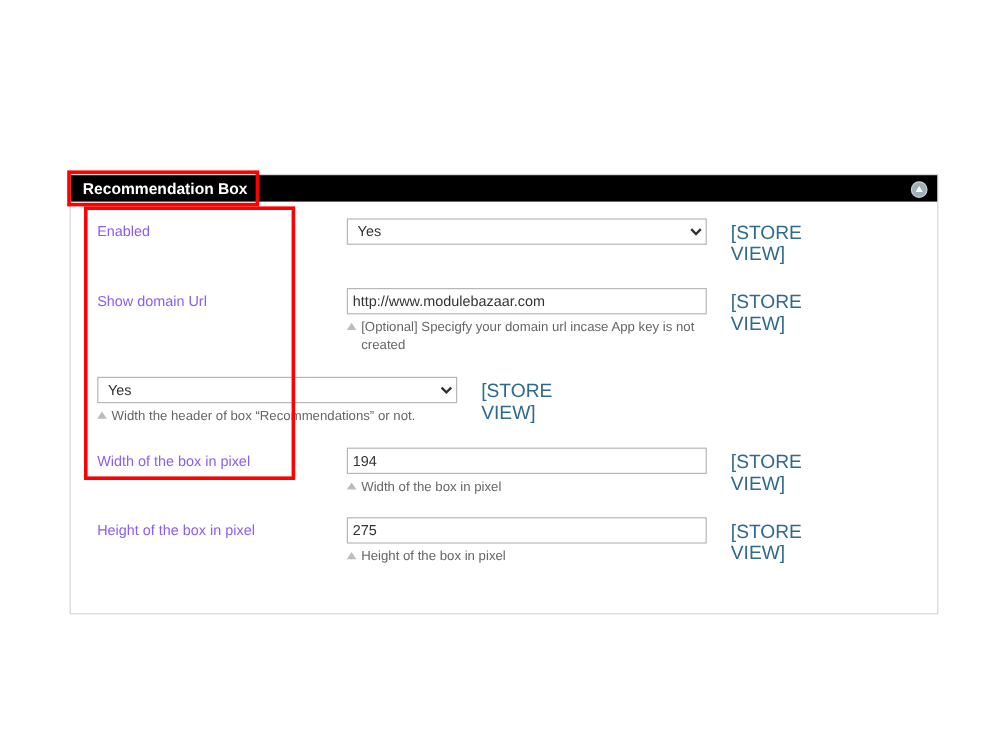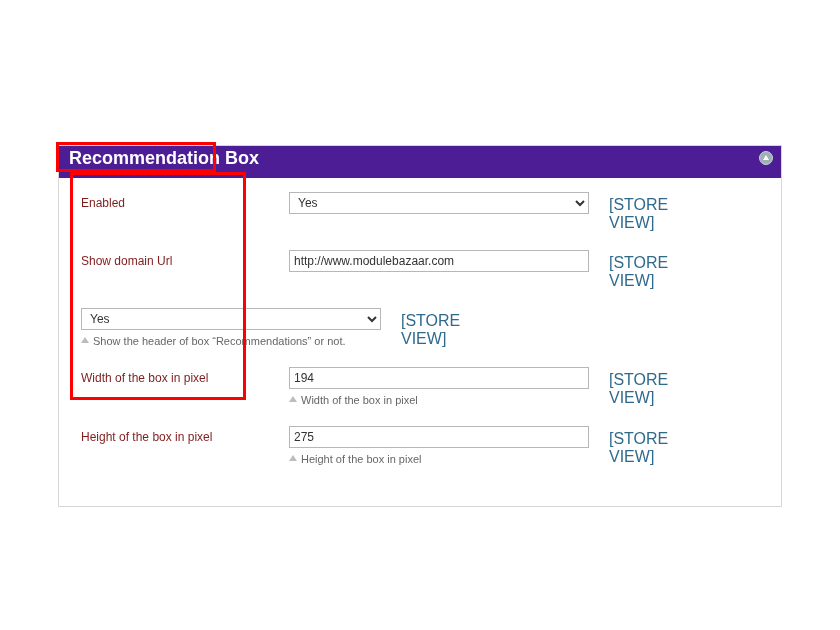--- a/index.html
+++ b/index.html
@@ -13,26 +13,26 @@
   }
   .panel {
     position: absolute;
     left: 58px;
     top: 145px;
     width: 724px;
     border: 1px solid #d6d6d6;
     background: #ffffff;
   }
   .panel-header {
-    background: #4c1d95;
+    background: #000000;
     color: #ffffff;
-    height: 32px;
+    height: 22px;
     line-height: 24px;
     font-weight: bold;
-    font-size: 18px;
+    font-size: 13px;
     padding: 0 10px;
     position: relative;
   }
   .panel-header .collapse-btn {
     position: absolute;
     right: 8px;
     top: 5px;
     width: 14px;
     height: 14px;
     border-radius: 50%;
@@ -49,21 +49,21 @@
   }
   .row {
     display: flex;
     align-items: flex-start;
     margin-bottom: 18px;
   }
   .row:last-child { margin-bottom: 21px; }
   .label-col {
     width: 208px;
     padding-top: 4px;
-    color: #7f1d1d;
+    color: #8b5cf6;
   }
   .field-col {
     width: 300px;
   }
   .scope-col {
     flex: 1;
     padding-left: 20px;
     padding-top: 4px;
     color: #2f6a8e;
     font-size: 16px;
@@ -147,34 +147,38 @@
       </div>
       <div class="scope-col">
         <a class="scope-link">[STORE VIEW]</a>
       </div>
     </div>
 
     <div class="row">
       <div class="label-col">Show domain Url</div>
       <div class="field-col">
         <input class="control" type="text" value="http://www.modulebazaar.com" style="">
+        <div class="hint">
+          <span class="hint-arrow"></span>
+          <span>[Optional] Specigfy your domain url incase App key is not created</span>
+        </div>
       </div>
       <div class="scope-col">
         <a class="scope-link">[STORE VIEW]</a>
       </div>
     </div>
 
     <div class="row">
       <div class="field-col">
         <select class="control">
           <option>Yes</option>
         </select>
         <div class="hint">
           <span class="hint-arrow"></span>
-          <span>Show the header of box “Recommendations” or not.</span>
+          <span>Width the header of box “Recommendations” or not.</span>
         </div>
       </div>
       <div class="scope-col">
         <a class="scope-link">[STORE VIEW]</a>
       </div>
     </div>
 
     <div class="row">
       <div class="label-col">Width of the box in pixel</div>
       <div class="field-col">

